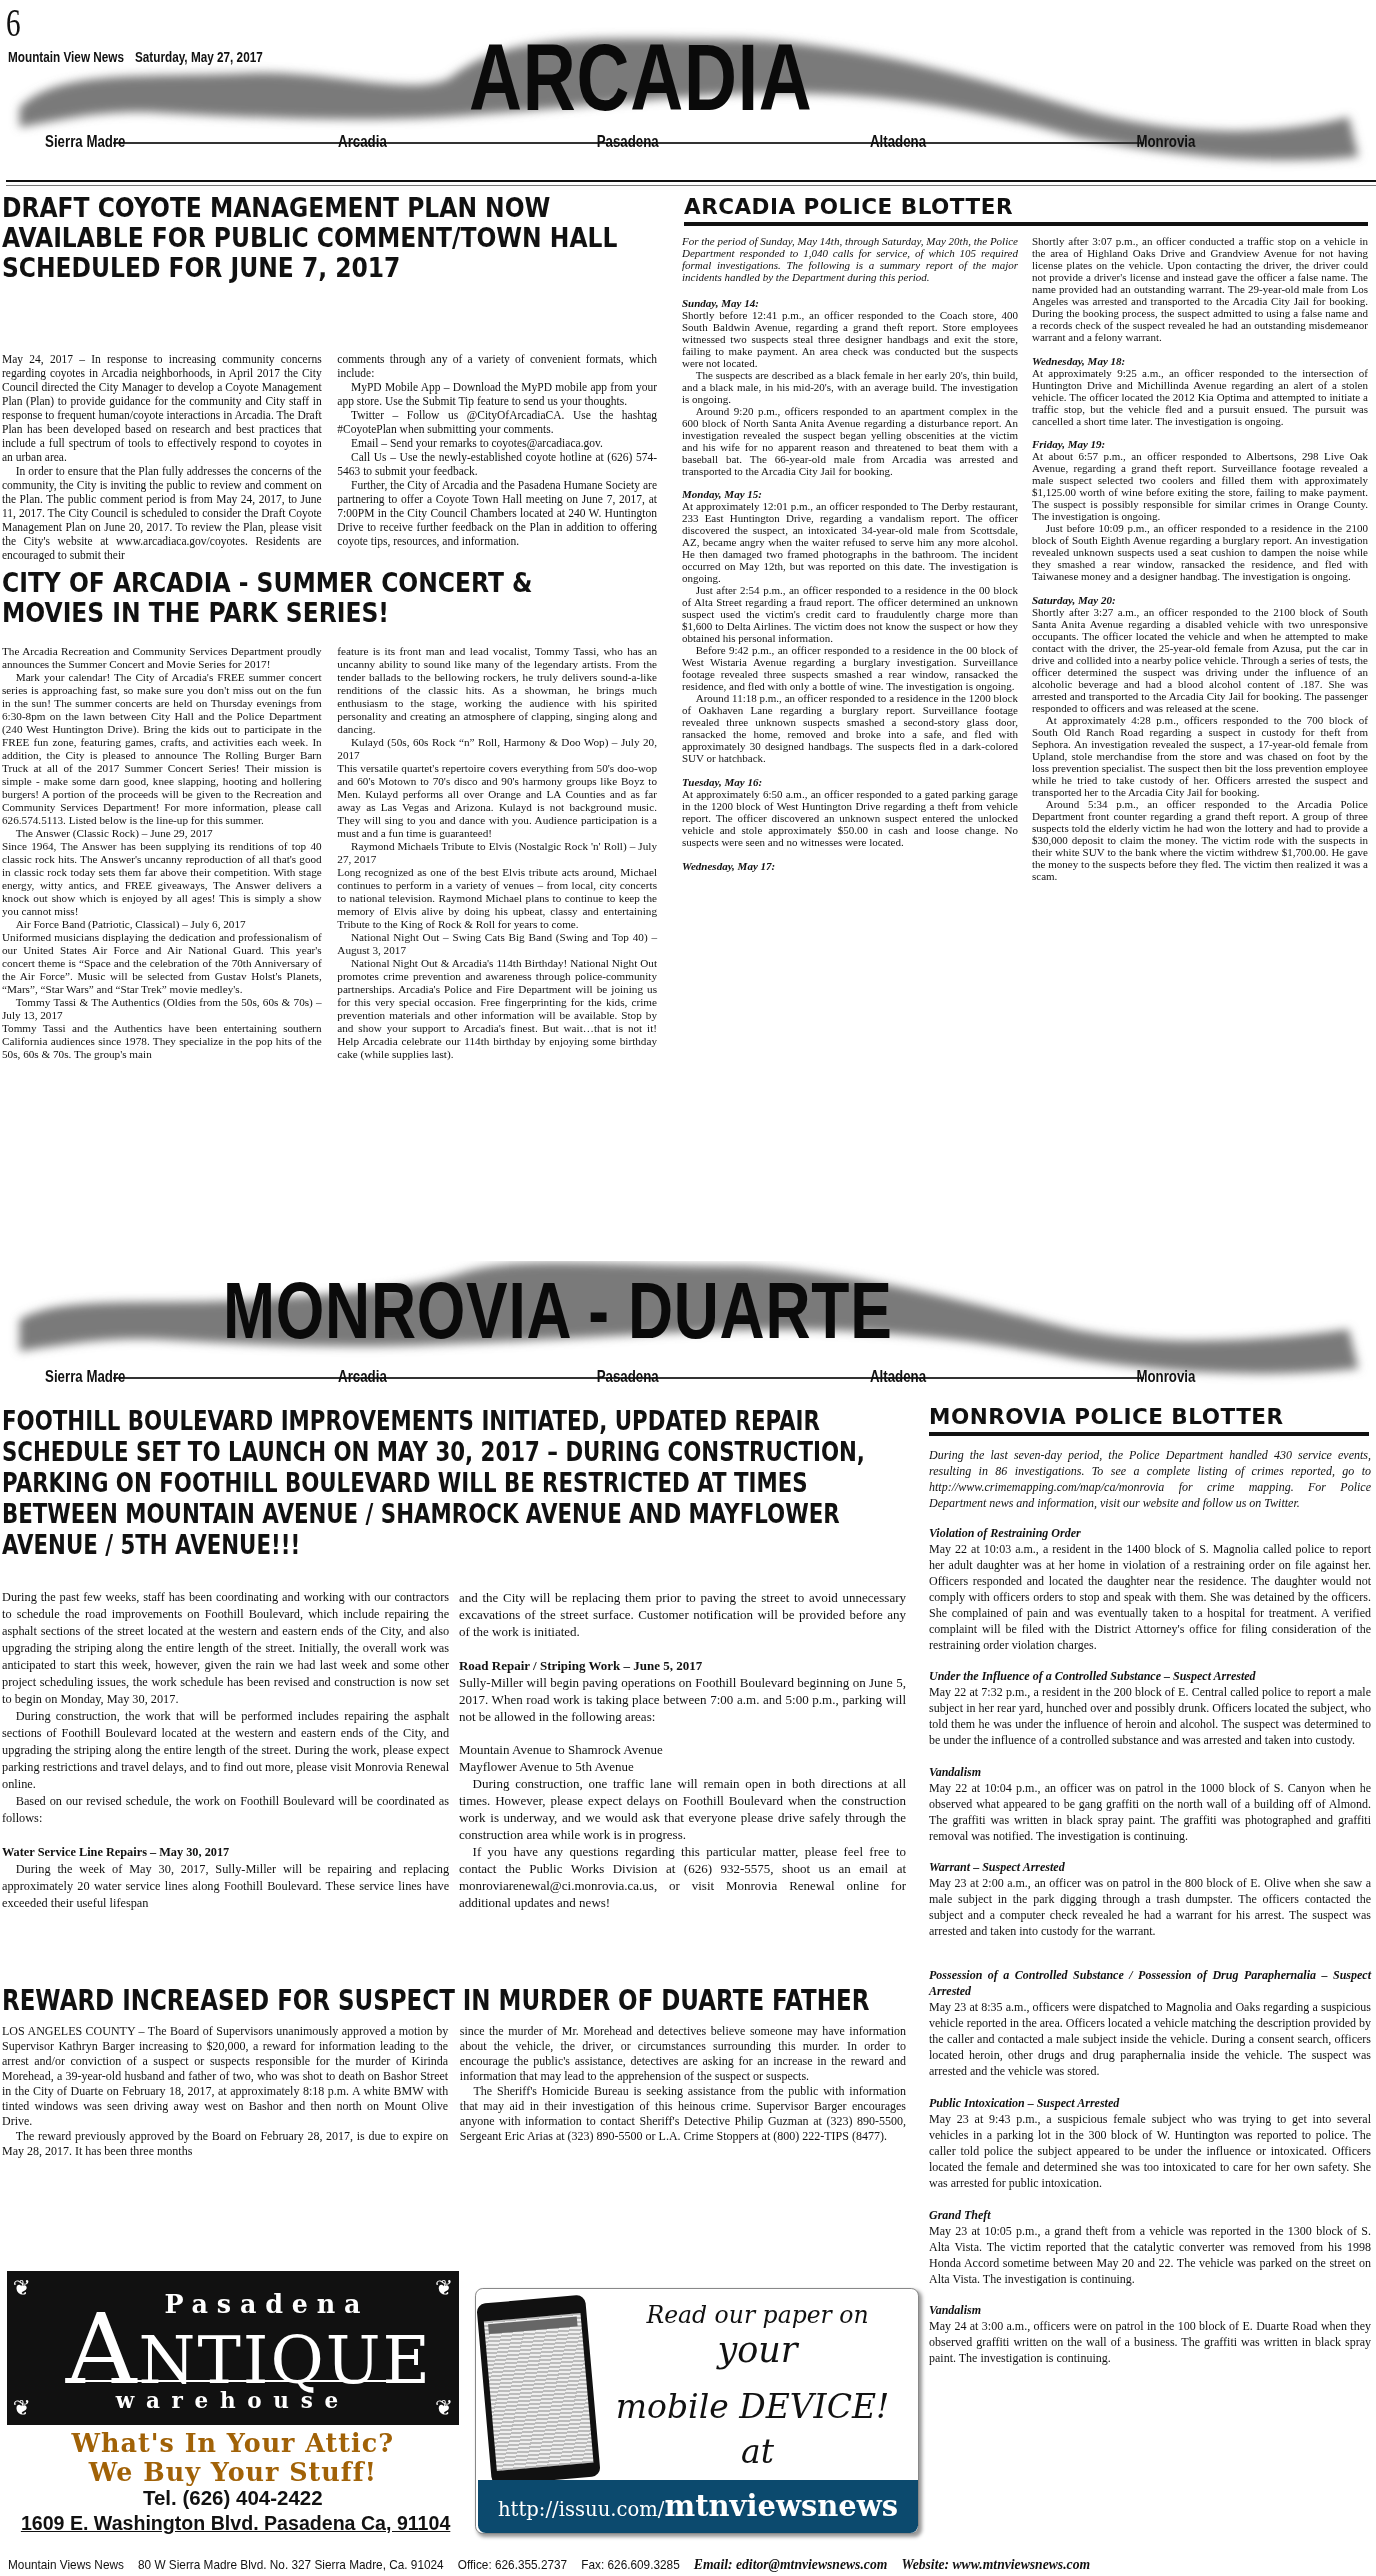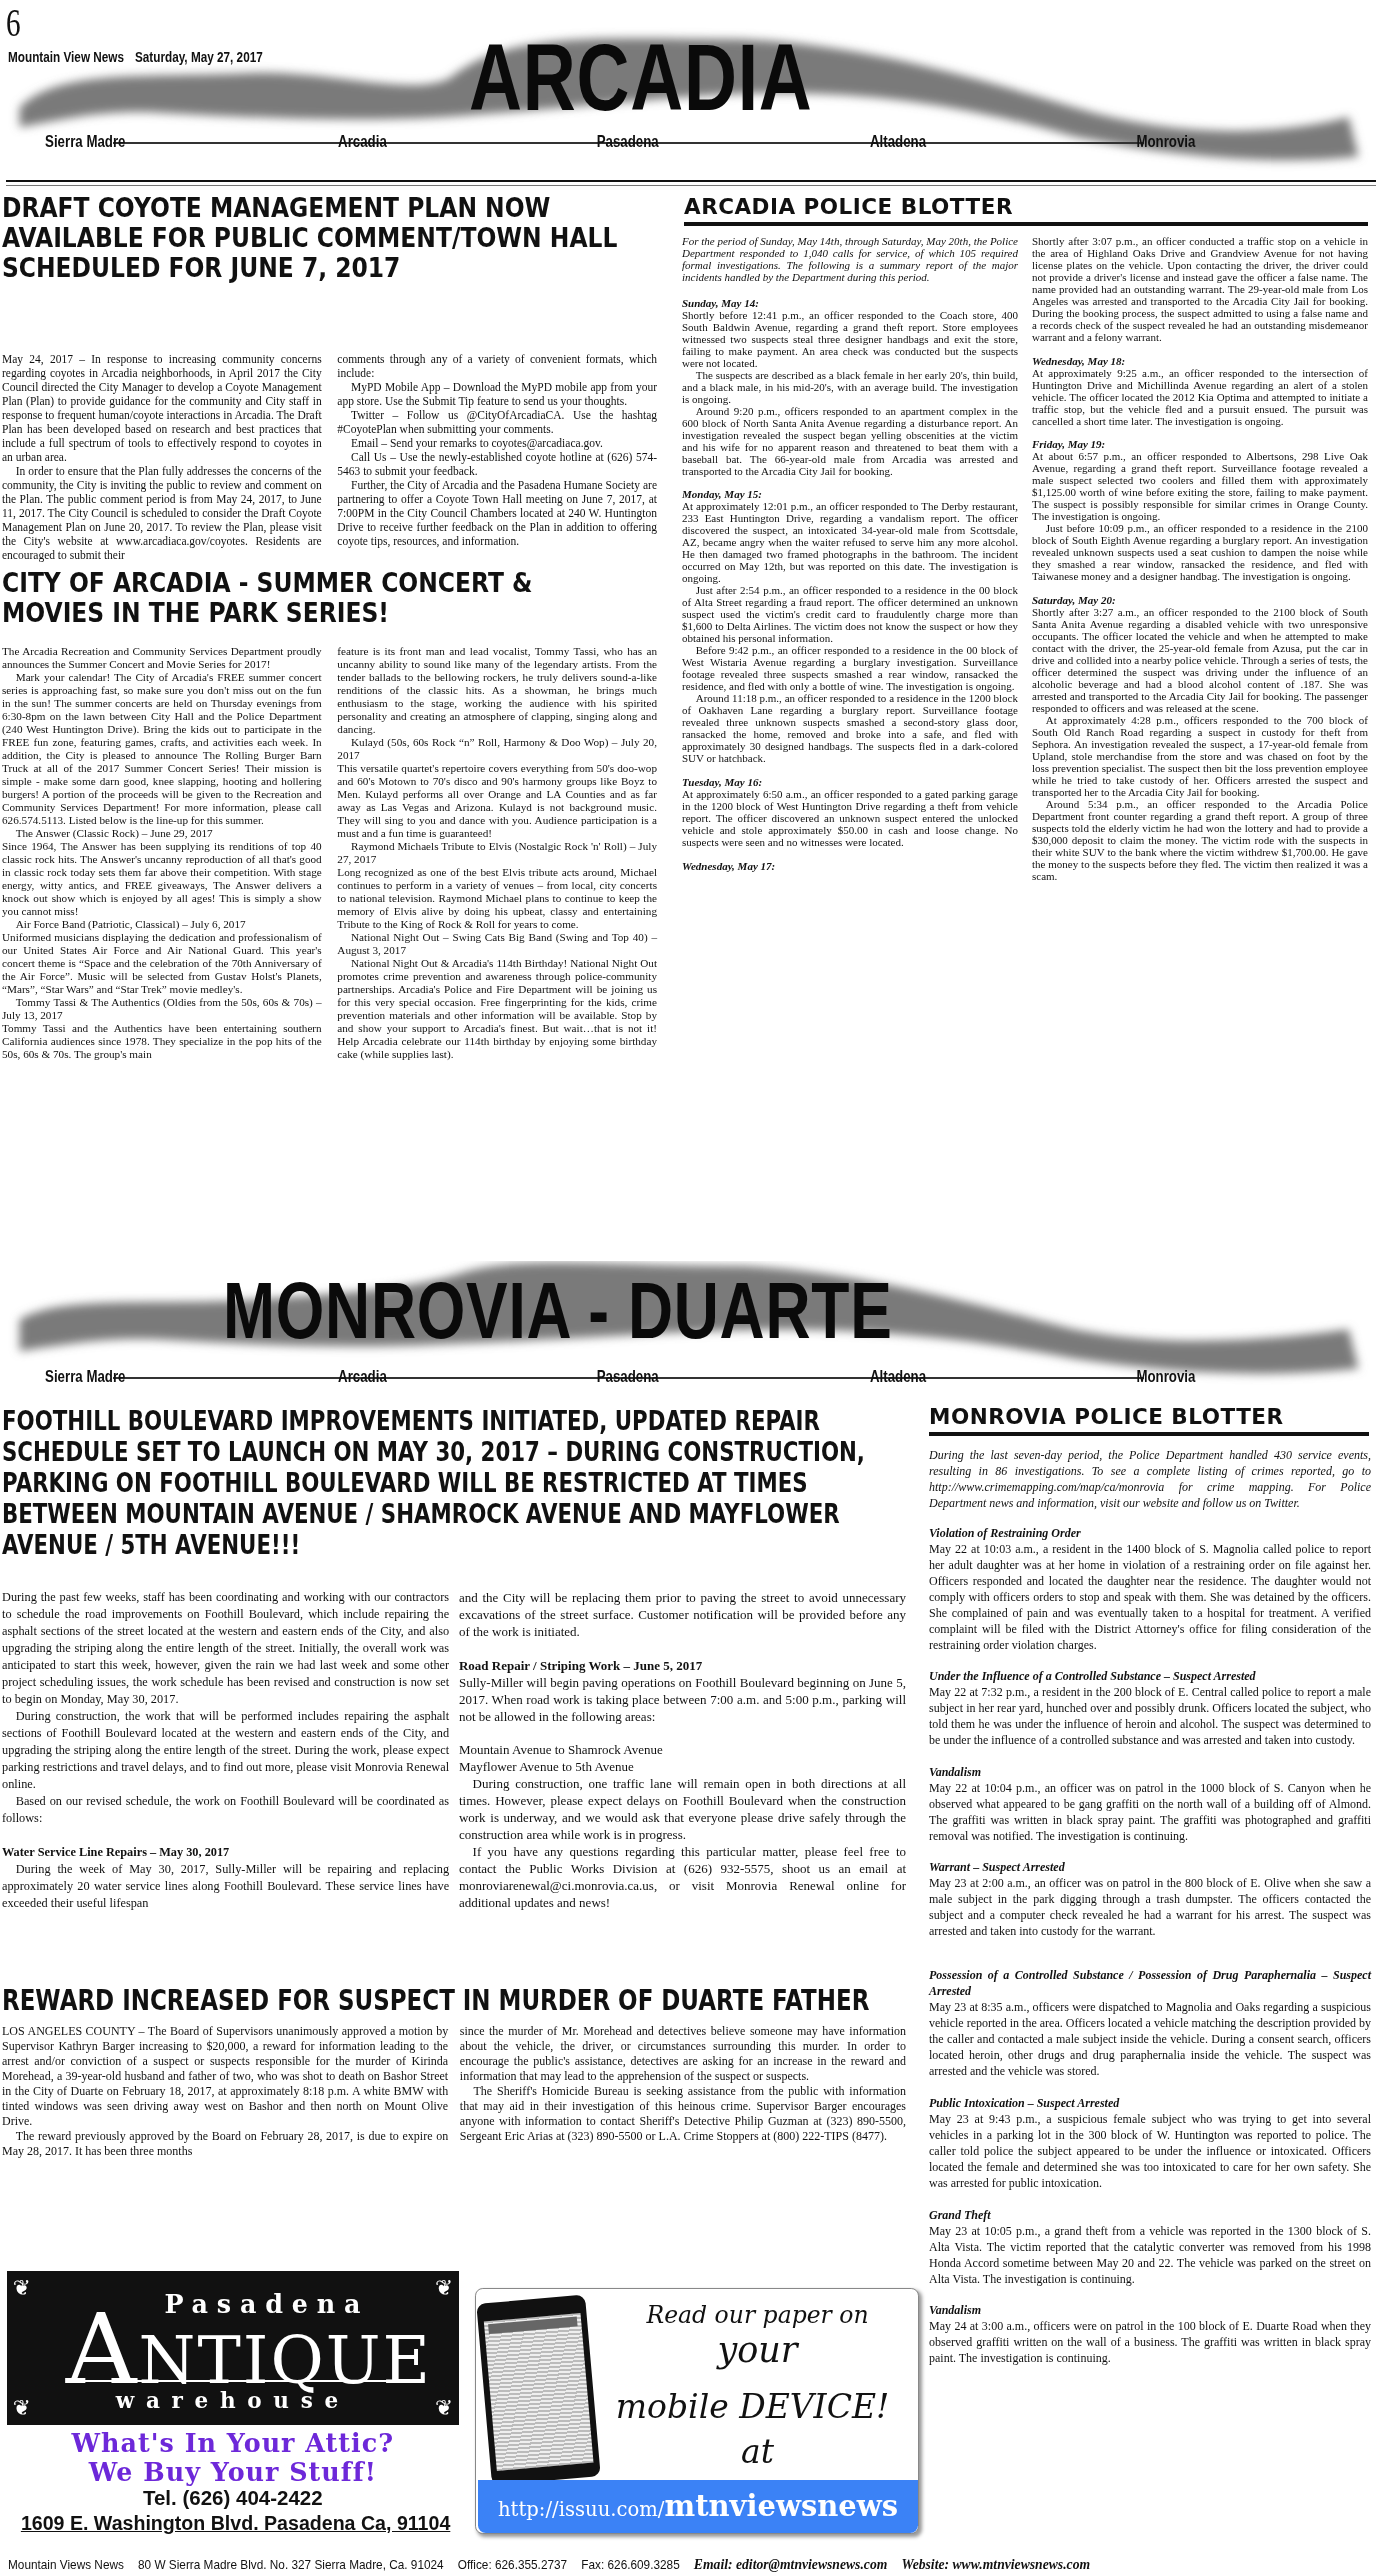--- a/index.html
+++ b/index.html
@@ -36,35 +36,35 @@
   .blotter p { text-indent: 13.7px; }
   .blotter p.first { text-indent: 0; }
 
   .ad-antique { position: absolute; left: 6.8px; top: 2271px; width: 452px; height: 154px; background: #111; color: #fff; text-align: center; }
   .ad-antique .orn { position: absolute; font-size: 21.5px; color: #fff; }
   .ad-antique .pas { position: absolute; left: 0; right: 0; top: 17.6px; font-family: "DejaVu Serif", serif; font-weight: bold; font-size: 25.4px; letter-spacing: 8.8px; padding-left: 68px; }
   .ad-antique .ant { position: absolute; left: 59px; right: 29px; top: 29px; font-family: "DejaVu Serif", serif; font-size: 65px; letter-spacing: 2px; line-height: 1; }
   .ad-antique .ant .bigA { font-size: 98px; }
   .ad-antique .line { position: absolute; left: 63px; right: 51px; top: 109px; height: 2px; background: #fff; }
   .ad-antique .ware { position: absolute; left: 0; right: 0; top: 117px; font-family: "DejaVu Serif", serif; font-weight: bold; font-size: 21.5px; letter-spacing: 11.7px; }
-  .ad-tag { position: absolute; left: 6.8px; width: 452px; text-align: center; font-family: "DejaVu Serif", serif; font-weight: bold; color: #6d28d9; }
+  .ad-tag { position: absolute; left: 6.8px; width: 452px; text-align: center; font-family: "DejaVu Serif", serif; font-weight: bold; color: #a16207; }
   .ad-tag1 { top: 2429px; font-size: 25.4px; letter-spacing: 1px; line-height: 29px; }
   .ad-tel { position: absolute; left: 6.8px; width: 452px; top: 2486px; text-align: center; font-family: "Liberation Sans", sans-serif; font-weight: bold; font-size: 20.5px; }
   .ad-addr { position: absolute; left: 15.6px; width: 440px; top: 2512px; text-align: center; font-family: "Liberation Sans", sans-serif; font-weight: bold; font-size: 19.6px; text-decoration: underline; }
 
   .ad-mobile { position: absolute; left: 475px; top: 2288px; width: 444px; height: 246px; border: 1px solid #888; border-radius: 7.8px; box-shadow: 2.9px 2.9px 3.9px #999; background: #fff; }
   .tablet { position: absolute; left: 7.8px; top: 9.8px; width: 109px; height: 182px; background: #111; border-radius: 8.8px; transform: rotate(-5deg); }
   .tablet .screen { position: absolute; left: 5.9px; top: 17.6px; right: 5.9px; bottom: 13.7px; background: repeating-linear-gradient(0deg, #bbb 0 2px, #eee 2px 3.9px); }
   .tablet .screen::before { content: ""; position: absolute; left: 3.9px; right: 3.9px; top: 3.9px; height: 9.8px; background: #666; }
   .mobile-text { position: absolute; left: 127px; right: 5.9px; text-align: center; font-family: "DejaVu Serif", serif; font-style: italic; color: #111; }
   .mt1 { top: 11.7px; font-size: 23.5px; }
   .mt2 { top: 41px; font-size: 35px; }
   .mt3 { top: 98px; left: 117px; font-size: 33px; }
   .mt4 { top: 143px; font-size: 33px; }
-  .mobile-url { position: absolute; left: 2px; right: 0; bottom: 0; height: 53px; background: #3b82f6; color: #fff; border-radius: 0 0 7.8px 7.8px; text-align: center; font-family: "DejaVu Serif", serif; line-height: 53px; }
+  .mobile-url { position: absolute; left: 2px; right: 0; bottom: 0; height: 53px; background: #0c4a6e; color: #fff; border-radius: 0 0 7.8px 7.8px; text-align: center; font-family: "DejaVu Serif", serif; line-height: 53px; }
   .mobile-url .a { font-size: 19.6px; }
   .mobile-url .b { font-size: 29px; font-weight: bold; }
 
   .footer { position: absolute; left: 7.8px; top: 2556px; width: 1369px; font-family: "Liberation Sans", sans-serif; font-size: 12.7px; white-space: nowrap; transform: scaleX(0.93); transform-origin: left top; }
   .footer span { margin-right: 11.7px; }
   .footer .em { font-family: "Liberation Serif", serif; font-weight: bold; font-style: italic; font-size: 14.7px; }
 </style>
 </head>
 <body>
 

